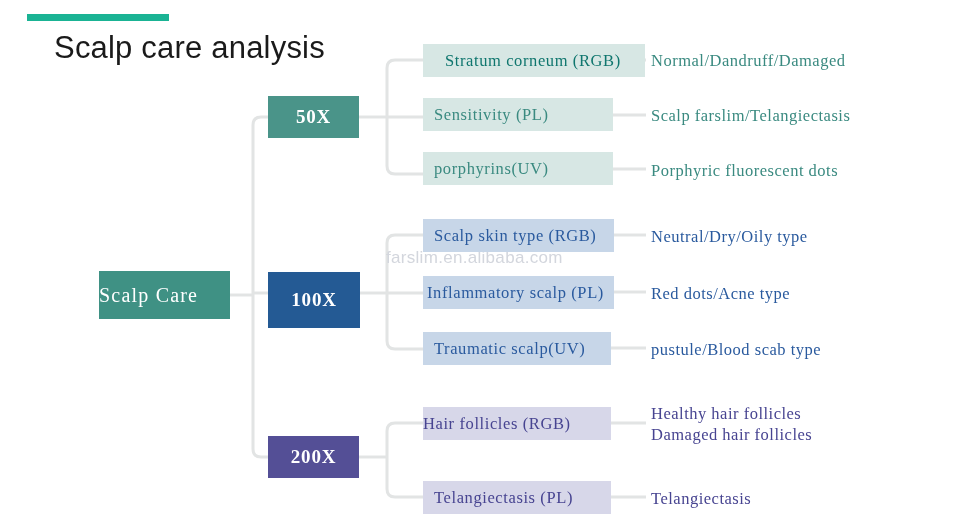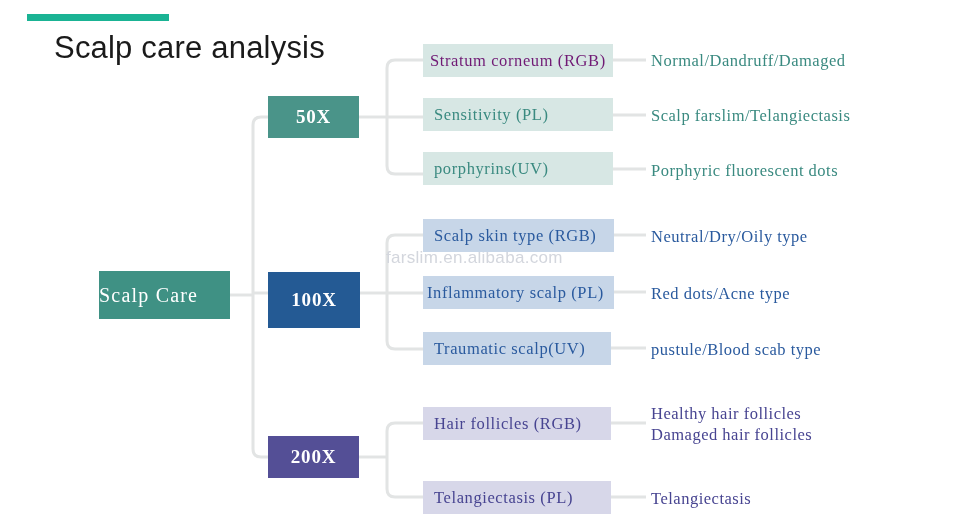--- a/index.html
+++ b/index.html
@@ -152,21 +152,21 @@
   <div id="watermark">farslim.en.alibaba.com</div>
 
   <div class="node node-root" style="left:99px; top:271px; width:131px; height:48px; background:#3f9184;">
     <span>Scalp Care</span>
   </div>
 
   <div class="node node-level" style="left:268px; top:96px; width:91px; height:42px; background:#4a9489;">
     <span>50X</span>
   </div>
 
-  <div class="node node-leaf" style="left:423px; top:44px; width:190px; height:33px; padding-left:7px; background:#d7e7e4; color:#701a75;">
+  <div class="node node-leaf" style="left:423px; top:44px; width:222px; height:33px; padding-left:22px; background:#d7e7e4; color:#0f766e;">
     <span>Stratum corneum (RGB)</span>
   </div>
   <div class="node-desc" style="position:absolute; left:651px; top:50px; color:#3a8a80;">Normal/Dandruff/Damaged</div>
 
   <div class="node node-leaf" style="left:423px; top:98px; width:190px; height:33px; padding-left:11px; background:#d7e7e4; color:#3a8a80;">
     <span>Sensitivity (PL)</span>
   </div>
   <div class="node-desc" style="position:absolute; left:651px; top:105px; color:#3a8a80;">Scalp farslim/Telangiectasis</div>
 
   <div class="node node-leaf" style="left:423px; top:152px; width:190px; height:33px; padding-left:11px; background:#d7e7e4; color:#3a8a80;">
@@ -190,21 +190,21 @@
 
   <div class="node node-leaf" style="left:423px; top:332px; width:188px; height:33px; padding-left:11px; background:#c7d6e8; color:#2a5a9e;">
     <span>Traumatic scalp(UV)</span>
   </div>
   <div class="node-desc" style="position:absolute; left:651px; top:339px; color:#2a5a9e;">pustule/Blood scab type</div>
 
   <div class="node node-level" style="left:268px; top:436px; width:91px; height:42px; background:#544f96;">
     <span>200X</span>
   </div>
 
-  <div class="node node-leaf" style="left:423px; top:407px; width:188px; height:33px; padding-left:11px; background:#d7d7e9; color:#474491;">
+  <div class="node node-leaf" style="left:423px; top:407px; width:188px; height:33px; background:#d7d7e9; color:#474491;">
     <span> Hair follicles (RGB)</span>
   </div>
   <div class="node-desc" style="position:absolute; left:651px; top:403px; color:#474491;">Healthy hair follicles
 Damaged hair follicles</div>
 
   <div class="node node-leaf" style="left:423px; top:481px; width:188px; height:33px; padding-left:11px; background:#d7d7e9; color:#474491;">
     <span> Telangiectasis (PL)</span>
   </div>
   <div class="node-desc" style="position:absolute; left:651px; top:488px; color:#474491;">Telangiectasis</div>
 

